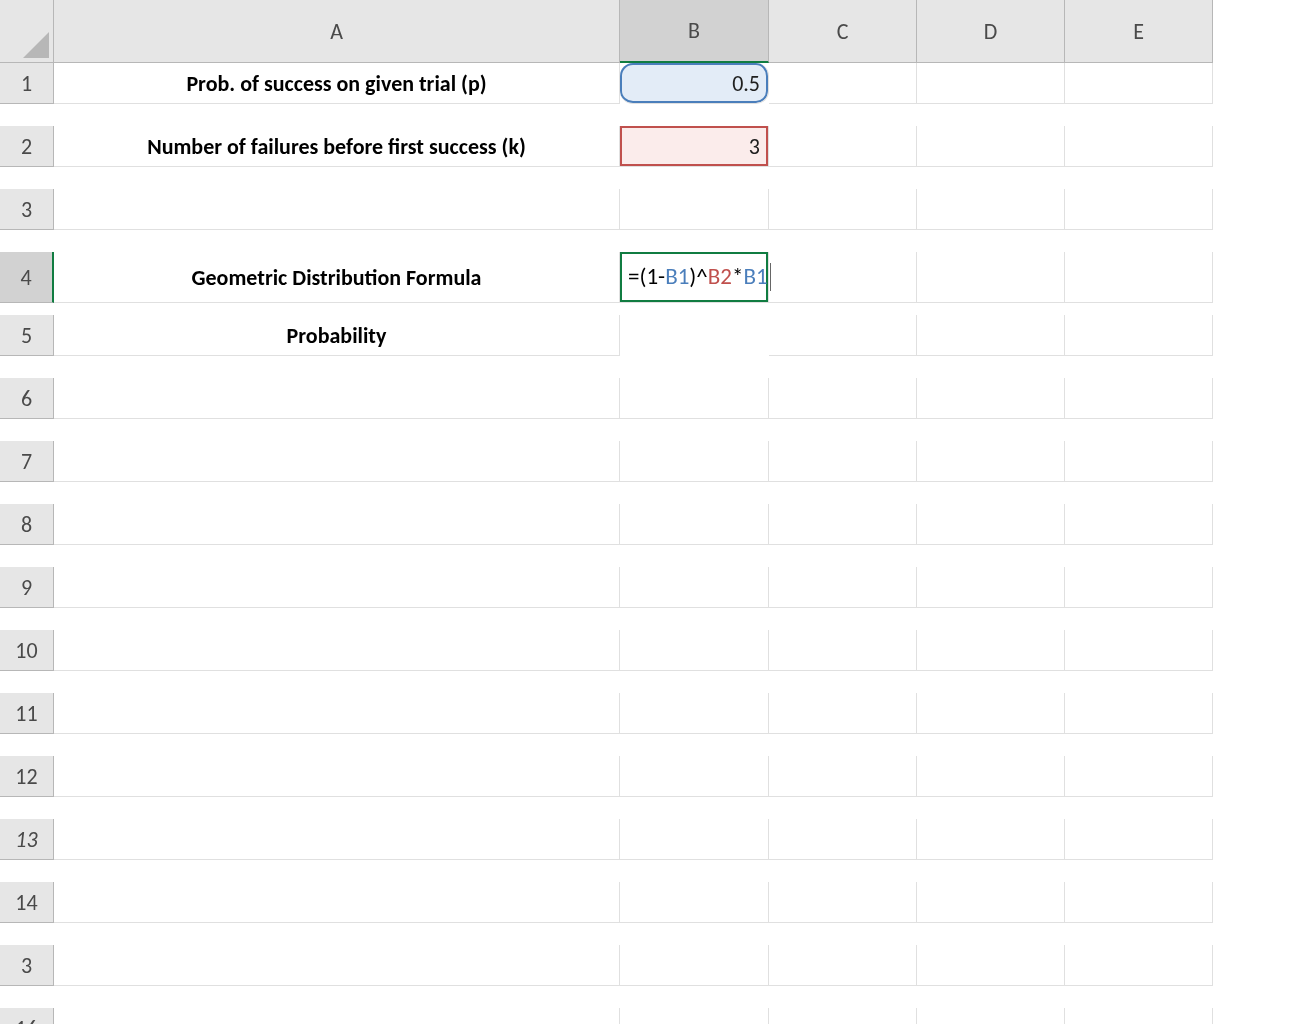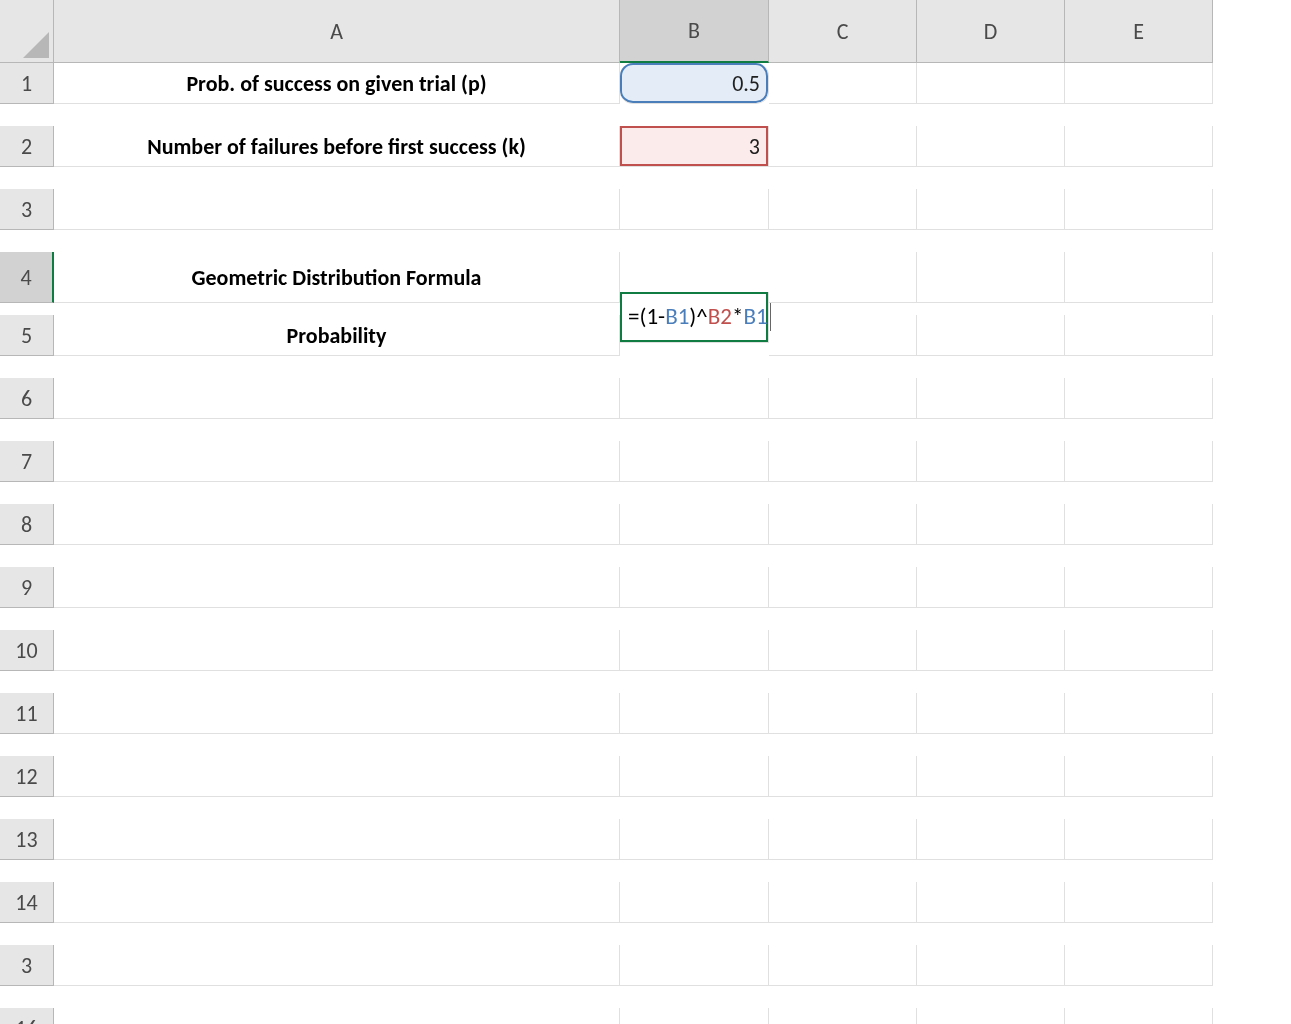--- a/index.html
+++ b/index.html
@@ -173,21 +173,21 @@
   <div class="cell" style="grid-column:4;grid-row:4;height:40px;"></div>
   <div class="cell" style="grid-column:5;grid-row:4;height:40px;"></div>
   <div class="cell" style="grid-column:6;grid-row:4;height:40px;"></div>
 
   <div class="row-header selected" style="grid-column:1;grid-row:5;height:50px;">
     <span>4</span>
   </div>
   <div class="cell bold" style="grid-column:2;grid-row:5;height:50px;">
     <span>Geometric Distribution Formula</span>
   </div>
-  <div class="cell editing" style="grid-column:3;grid-row:5;height:50px;margin-top:40px;">
+  <div class="cell editing" style="grid-column:3;grid-row:5;height:50px;">
     <span class="formula" id="formula-B4"><span class="t-black">=(1-</span><span class="t-blue">B1</span><span class="t-black">)^</span><span class="t-red">B2</span><span class="t-black">*</span><span class="t-blue">B1</span></span>
   </div>
   <div class="cell" style="grid-column:4;grid-row:5;height:50px;"></div>
   <div class="cell" style="grid-column:5;grid-row:5;height:50px;"></div>
   <div class="cell" style="grid-column:6;grid-row:5;height:50px;"></div>
 
   <div class="row-header" style="grid-column:1;grid-row:6;height:40px;">
     <span>5</span>
   </div>
   <div class="cell bold" style="grid-column:2;grid-row:6;height:40px;">
@@ -253,21 +253,21 @@
 
   <div class="row-header" style="grid-column:1;grid-row:13;height:40px;">
       <span>12</span>
     </div>
   <div class="cell" style="grid-column:2;grid-row:13;height:40px;"></div>
   <div class="cell" style="grid-column:3;grid-row:13;height:40px;"></div>
   <div class="cell" style="grid-column:4;grid-row:13;height:40px;"></div>
   <div class="cell" style="grid-column:5;grid-row:13;height:40px;"></div>
   <div class="cell" style="grid-column:6;grid-row:13;height:40px;"></div>
 
-  <div class="row-header" style="grid-column:1;grid-row:14;height:40px;">
+  <div class="row-header" style="grid-column:1;grid-row:14;height:40px;font-style:italic;">
       <span>13</span>
     </div>
   <div class="cell" style="grid-column:2;grid-row:14;height:40px;"></div>
   <div class="cell" style="grid-column:3;grid-row:14;height:40px;"></div>
   <div class="cell" style="grid-column:4;grid-row:14;height:40px;"></div>
   <div class="cell" style="grid-column:5;grid-row:14;height:40px;"></div>
   <div class="cell" style="grid-column:6;grid-row:14;height:40px;"></div>
 
   <div class="row-header" style="grid-column:1;grid-row:15;height:40px;">
       <span>14</span>

